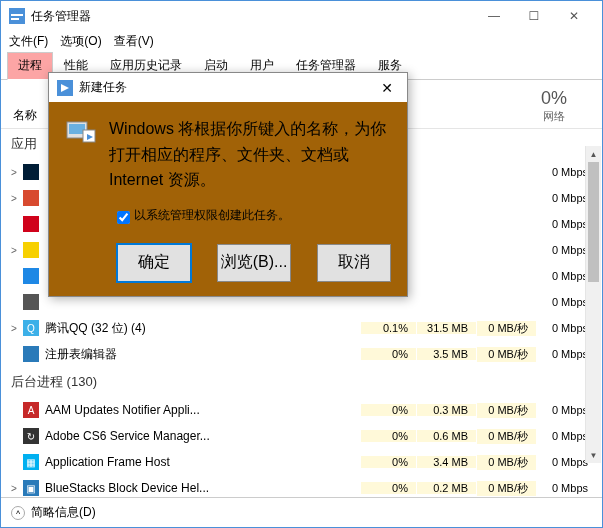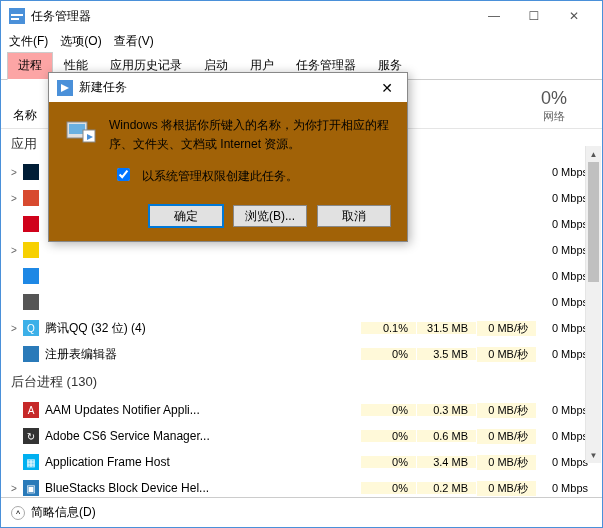--- a/index.html
+++ b/index.html
@@ -33,27 +33,27 @@
 .footer-chevron { width: 14px; height: 14px; border: 1px solid #aaa; border-radius: 50%; display: flex; align-items: center; justify-content: center; font-size: 8px; }
 
 .dialog { position: absolute; left: 48px; top: 72px; width: 360px; background: #a16207; border: 1px solid #888; box-shadow: 2px 2px 10px rgba(0,0,0,.3); }
 .dlg-title { display: flex; align-items: center; padding: 6px 8px; background: #fff; }
 .dlg-title-icon { width: 16px; height: 16px; margin-right: 6px; background: #4a90d9; }
 .dlg-title-text { flex: 1; font-size: 12px; }
 .dlg-close { width: 24px; text-align: center; font-size: 14px; }
 .dlg-body { padding: 14px 16px 10px 16px; }
 .dlg-msg { display: flex; gap: 12px; margin-bottom: 14px; }
 .dlg-msg-icon { width: 32px; height: 32px; flex-shrink: 0; }
-.dlg-msg-text { font-size: 12px; line-height: 1.6; }
+.dlg-msg-text { font-size: 16px; line-height: 1.6; }
 .dlg-field { display: flex; align-items: center; margin-bottom: 6px; }
 .dlg-label { width: 52px; }
 .dlg-input { flex: 1; height: 22px; border: 1px solid #7a7a7a; padding: 0 4px; font-size: 12px; background: #fff; }
-.dlg-check { margin-left: 52px; display: flex; align-items: flex-start; gap: 12px; }
+.dlg-check { margin-left: 52px; display: flex; align-items: flex-end; gap: 4px; }
 .dlg-buttons { display: flex; justify-content: flex-end; gap: 10px; padding: 10px 16px 14px 16px; }
-.dlg-btn { min-width: 74px; height: 22px; border: 1px solid #888; background: #e1e1e1; font-size: 12px; }
+.dlg-btn { min-width: 74px; height: 38px; border: 1px solid #888; background: #e1e1e1; font-size: 16px; margin-left: 16px; }
 .dlg-btn:focus, .dlg-btn.default { border: 1px solid #0078d7; outline: 1px solid #0078d7; }
 .scrollbar { position: absolute; right: 1px; top: 66px; bottom: 34px; width: 16px; background: #f0f0f0; border-left: 1px solid #e5e5e5; display: flex; flex-direction: column; }
 .sb-btn { height: 16px; display: flex; align-items: center; justify-content: center; font-size: 8px; color: #555; }
 .sb-track { flex: 1; position: relative; }
 .sb-thumb { position: absolute; left: 2px; right: 2px; top: 0; height: 120px; background: #c0c0c0; }
 </style>
 </head>
 <body>
 
 <div class="window">

